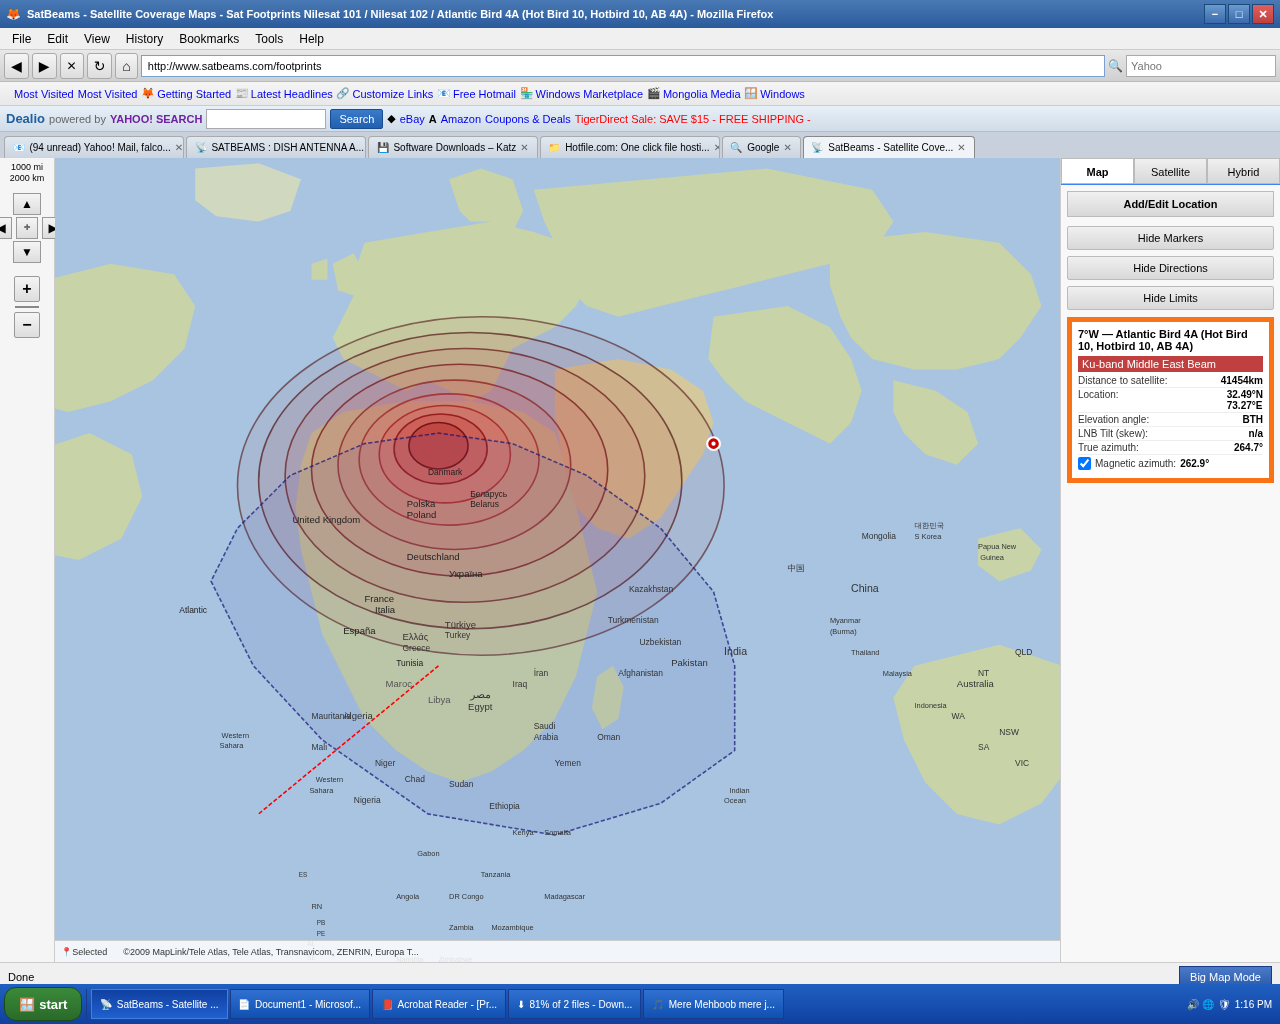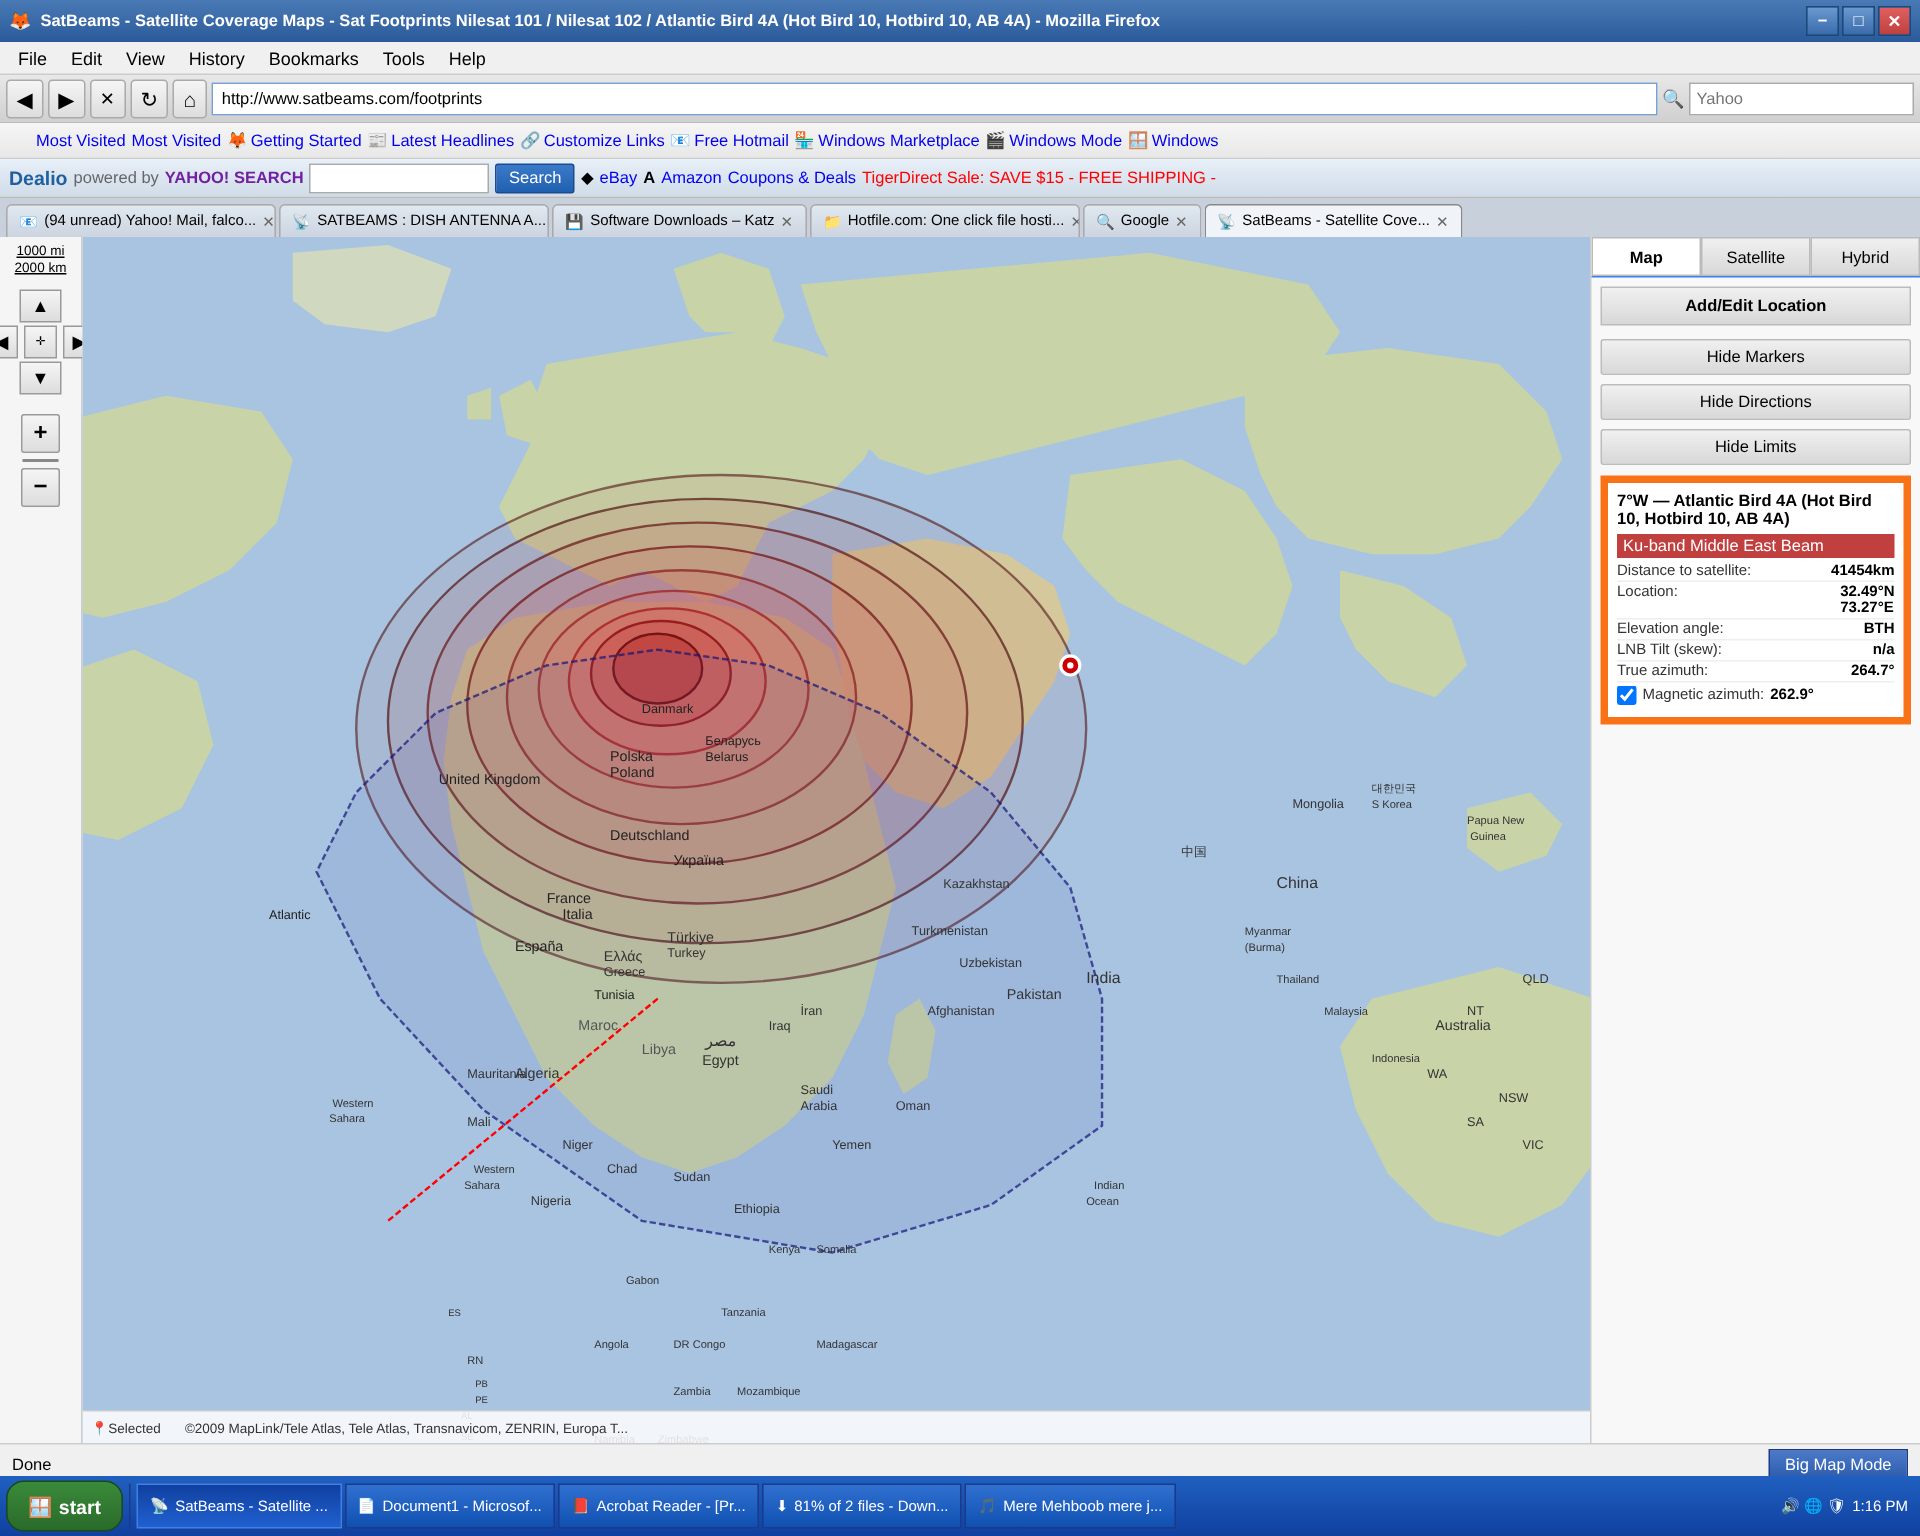--- a/index.html
+++ b/index.html
@@ -75,21 +75,21 @@
       padding: 0 4px;
       font-size: 11px;
     }
 
     
     #bookmarks {
       height: 24px;
       background: linear-gradient(to bottom, #f5f5f5, #e8e8e8);
       display: flex;
       align-items: center;
-      padding: 0 24px;
+      padding: 0 14px;
       gap: 4px;
       border-bottom: 1px solid #ccc;
       font-size: 11px;
     }
     .bm-item { color: #00e; cursor: pointer; white-space: nowrap; display: flex; align-items: center; gap: 2px; }
 
     
     #searchtool {
       height: 26px;
       background: linear-gradient(to bottom, #e8f0f8, #d0dce8);
@@ -157,21 +157,21 @@
     #left-panel {
       width: 55px;
       background: #f5f5f5;
       border-right: 1px solid #ccc;
       display: flex;
       flex-direction: column;
       align-items: center;
       padding: 4px 2px;
       font-size: 10px;
     }
-    .scale-text { font-size: 9px; text-align: right; line-height: 1.2; text-decoration: underline; }
+    .scale-text { font-size: 9px; text-align: right; line-height: 1.2; }
     .map-ctrl-btn {
       width: 28px; height: 22px;
       background: linear-gradient(to bottom, #f5f5f5, #ddd);
       border: 1px solid #999;
       cursor: pointer;
       display: flex; align-items: center; justify-content: center;
       font-size: 12px;
       margin: 1px;
     }
     .zoom-btn {
@@ -474,21 +474,21 @@
 </div>
 
 <div id="bookmarks">
   <span class="bm-item">Most Visited</span>
   <span class="bm-item">Most Visited</span>
   <span class="bm-item">🦊 <span>Getting Started</span></span>
   <span class="bm-item">📰 <span>Latest Headlines</span></span>
   <span class="bm-item">🔗 <span>Customize Links</span></span>
   <span class="bm-item">📧 <span>Free Hotmail</span></span>
   <span class="bm-item">🏪 <span>Windows Marketplace</span></span>
-  <span class="bm-item">🎬 <span>Windows Mode</span></span>
+  <span class="bm-item">🎬 <span>Mongolia Media</span></span>
   <span class="bm-item">🪟 <span>Windows</span></span>
 </div>
 
 <div id="searchtool">
   <span style="font-weight:bold;color:#2060a0;font-size:13px">Dealio</span>
   <span style="color:#666">powered by</span>
   <span style="font-weight:bold;color:#7020a0">YAHOO! SEARCH</span>
   <input class="search-input-tool" type="text" style="">
   <button class="search-tool-btn">Search</button>
   <span>◆</span>

